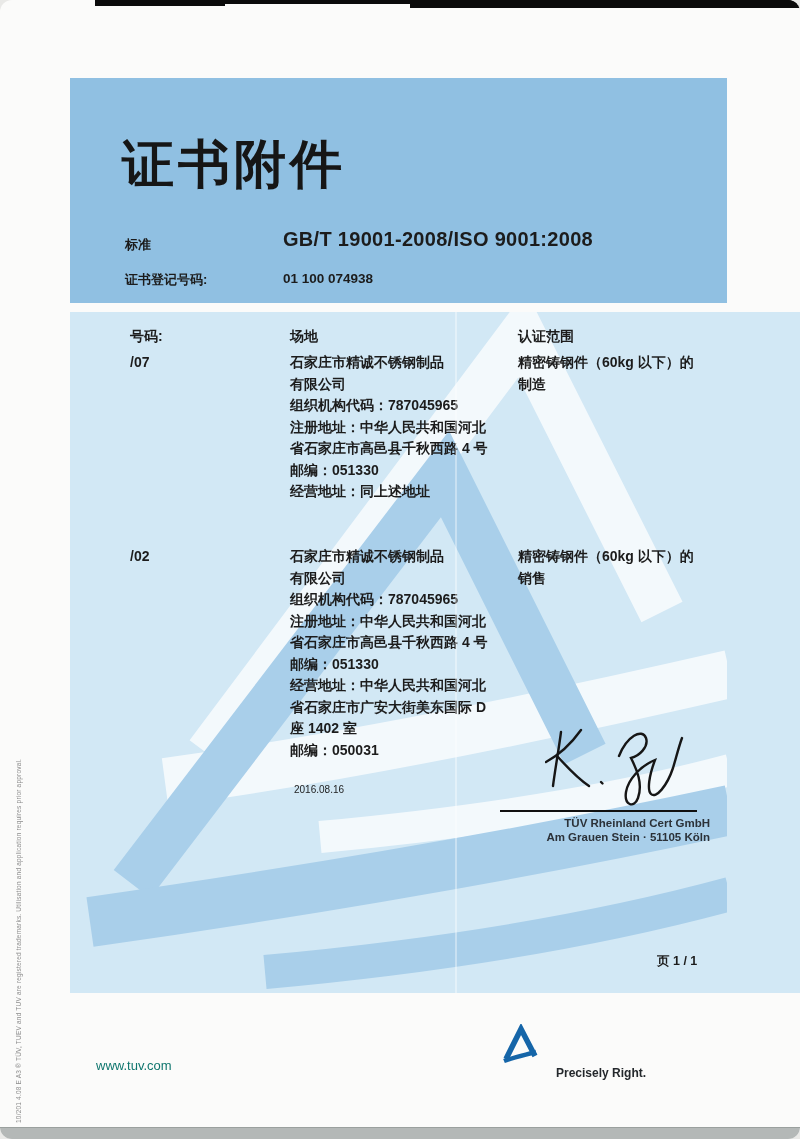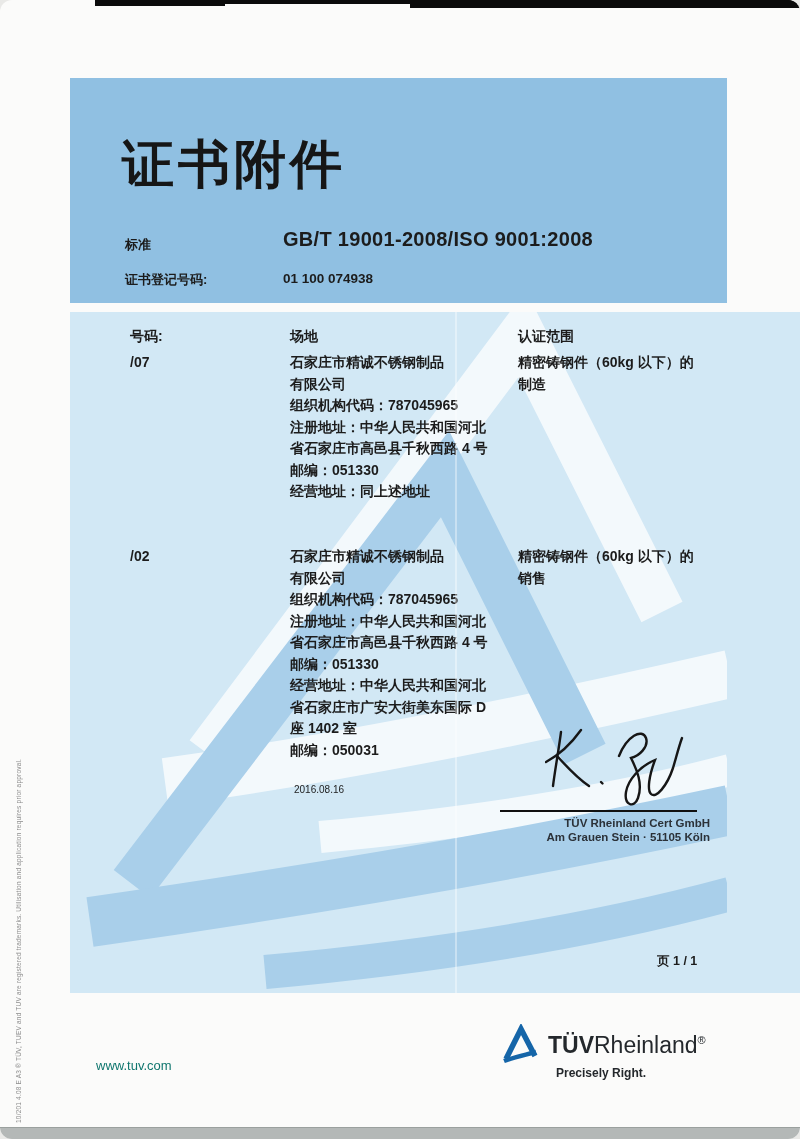--- a/index.html
+++ b/index.html
@@ -142,18 +142,17 @@
 
     <div class="crease" style="left:385px;top:0;height:681px;"></div>
   </div>
 
   <div class="website">www.tuv.com</div>
 
   <svg class="brand-logo" viewBox="0 0 40 42" aria-hidden="true">
     <path d="M6,34 L21,4 L35,31" fill="none" stroke="#1565a8" stroke-width="5.5" stroke-linejoin="miter"></path>
     <path d="M4,36 C14,32 25,30 36,27" fill="none" stroke="#1565a8" stroke-width="4.5"></path>
   </svg>
-  <div class="brand-text"><span class="b">TÜV</span><span>Rheinland</span><span class="reg">®</span></div>
   <div class="brand-tagline">Precisely Right.</div>
 
   <div class="margin-note">10/201  4.08  E  A3   ®   TÜV, TUEV and TUV are registered trademarks. Utilisation and application requires prior approval.</div>
 
 </div>
 
 </body></html>

